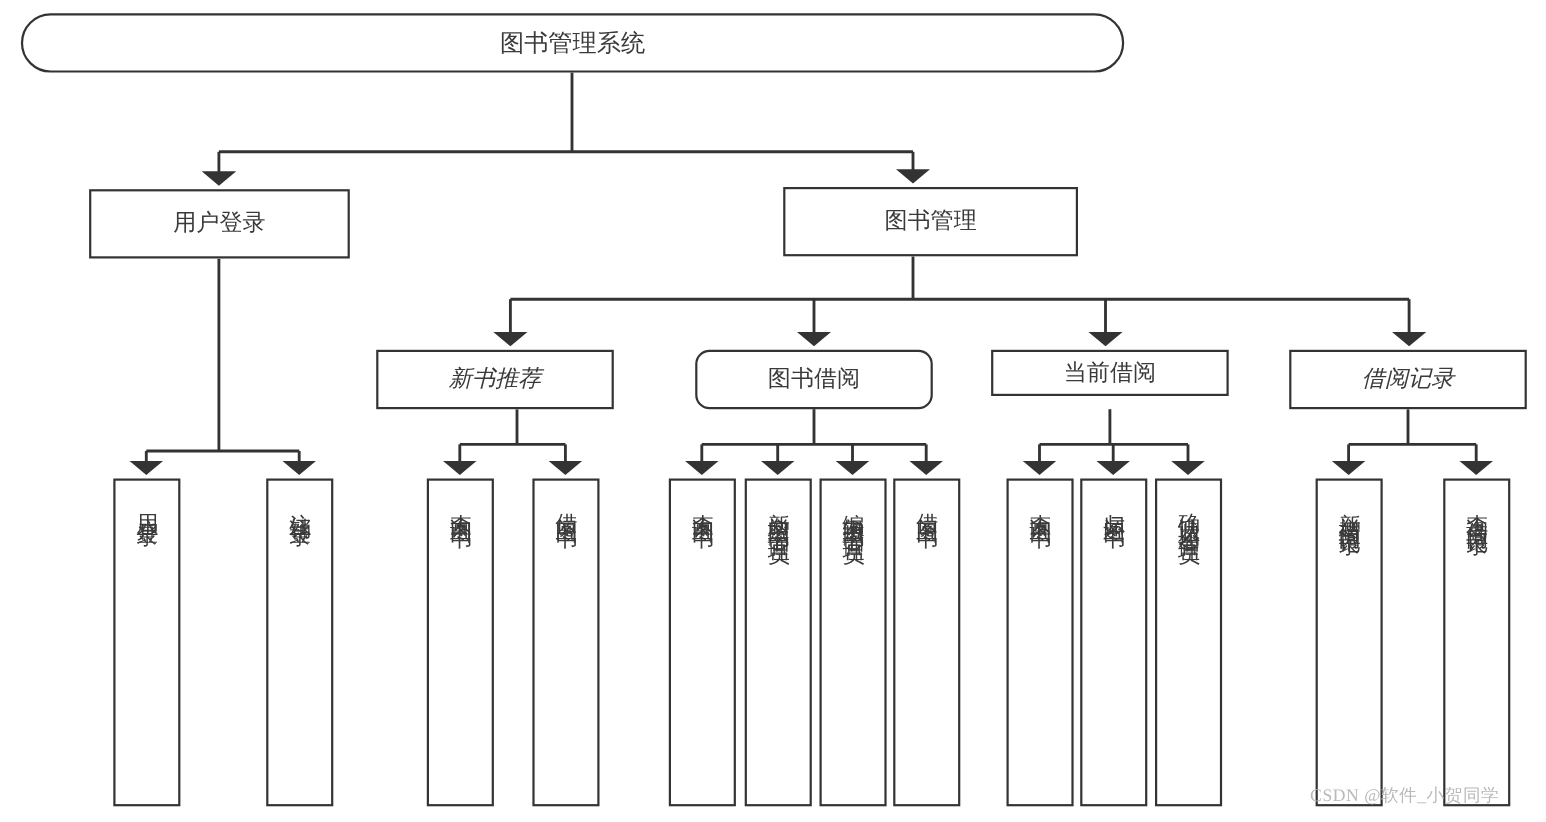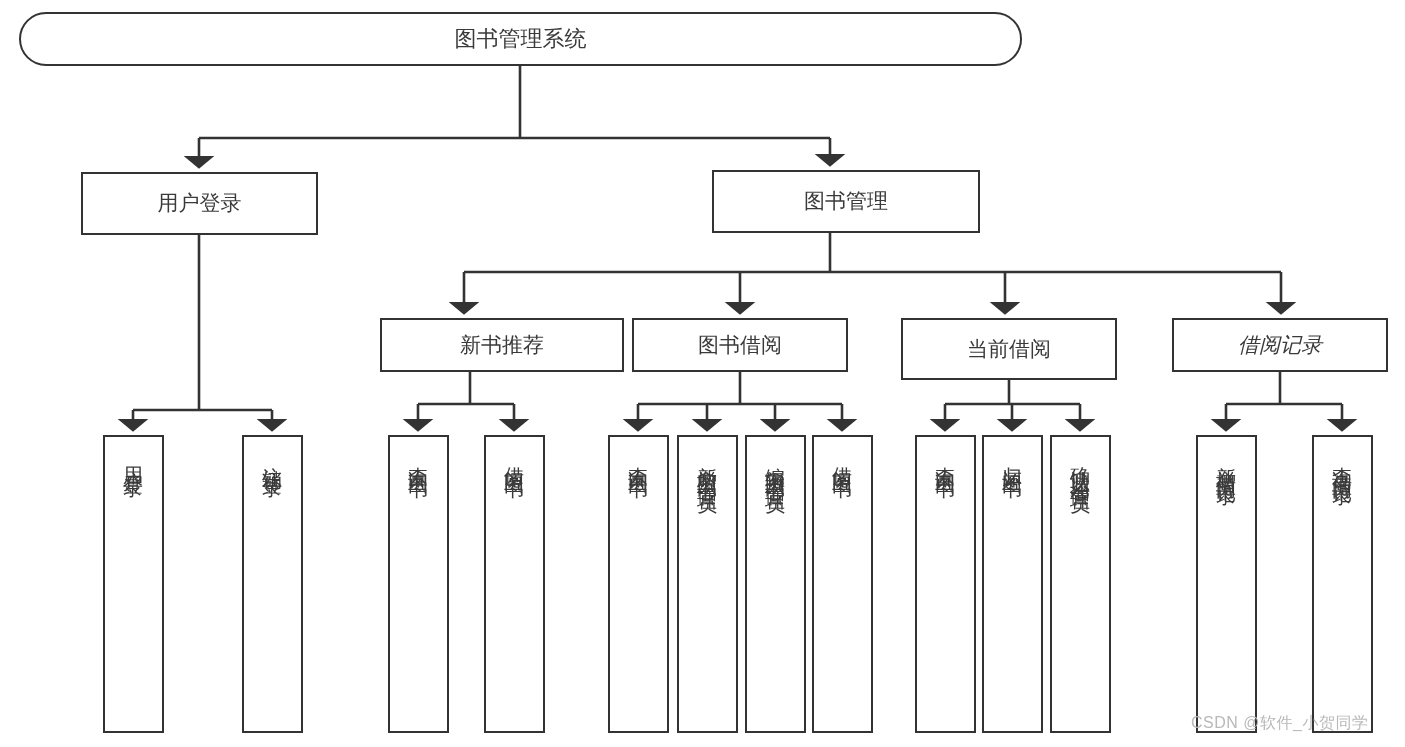--- a/index.html
+++ b/index.html
@@ -63,21 +63,21 @@
   }
   .watermark {
     position: absolute;
     left: 1191px;
     top: 713px;
     font-size: 16px;
     color: #b9b9b9;
     letter-spacing: 0.5px;
     white-space: nowrap;
     z-index: 3;
-    font-family: Liberation Sans, sans-serif;
+    font-family: Liberation Serif, serif;
   }
 </style>
 </head>
 <body>
 
 <div id="canvas">
 
   <svg class="wires" viewBox="0 0 1405 747" xmlns="http://www.w3.org/2000/svg">
     <defs>
       <marker id="arr" markerWidth="10" markerHeight="12" refX="2.4" refY="6" orient="auto" markerUnits="strokeWidth">
@@ -132,27 +132,27 @@
     <span class="label">图书管理系统</span>
   </div>
 
   <div class="node horiz" style="left:81px; top:172px; width:237px; height:63px;">
     <span class="label">用户登录</span>
   </div>
   <div class="node horiz" style="left:712px; top:170px; width:268px; height:63px;">
     <span class="label">图书管理</span>
   </div>
 
-  <div class="node horiz" style="left:380px; top:318px; width:244px; height:54px;">
+  <div class="node horiz" style="left:342px; top:318px; width:216px; height:54px;font-style:italic;">
     <span class="label">新书推荐</span>
   </div>
-  <div class="node horiz" style="left:632px; top:318px; width:216px; height:54px;">
+  <div class="node horiz" style="left:632px; top:318px; width:216px; height:54px;border-radius:13px;">
     <span class="label">图书借阅</span>
   </div>
-  <div class="node horiz" style="left:901px; top:318px; width:216px; height:62px;">
+  <div class="node horiz" style="left:901px; top:318px; width:216px; height:42px;">
     <span class="label">当前借阅</span>
   </div>
   <div class="node horiz" style="left:1172px; top:318px; width:216px; height:54px;font-style:italic;">
     <span class="label">借阅记录</span>
   </div>
 
   <div class="node vert" style="left:103px; top:435px; width:61px; height:298px;">
     <span class="label">用户登录</span>
   </div>
   <div class="node vert" style="left:242px; top:435px; width:61px; height:298px;">

